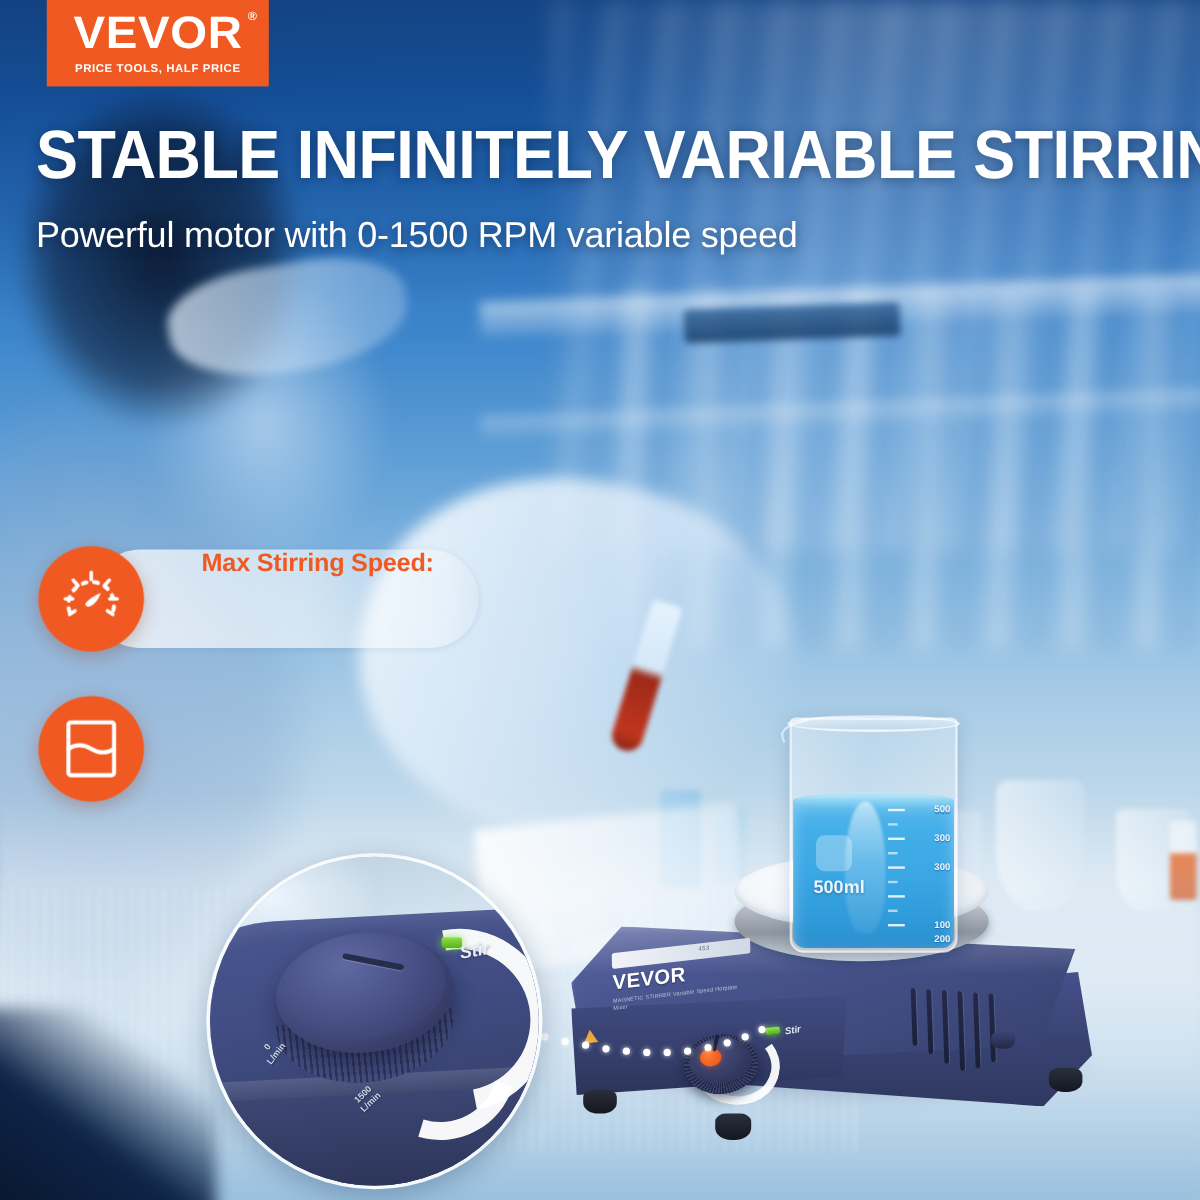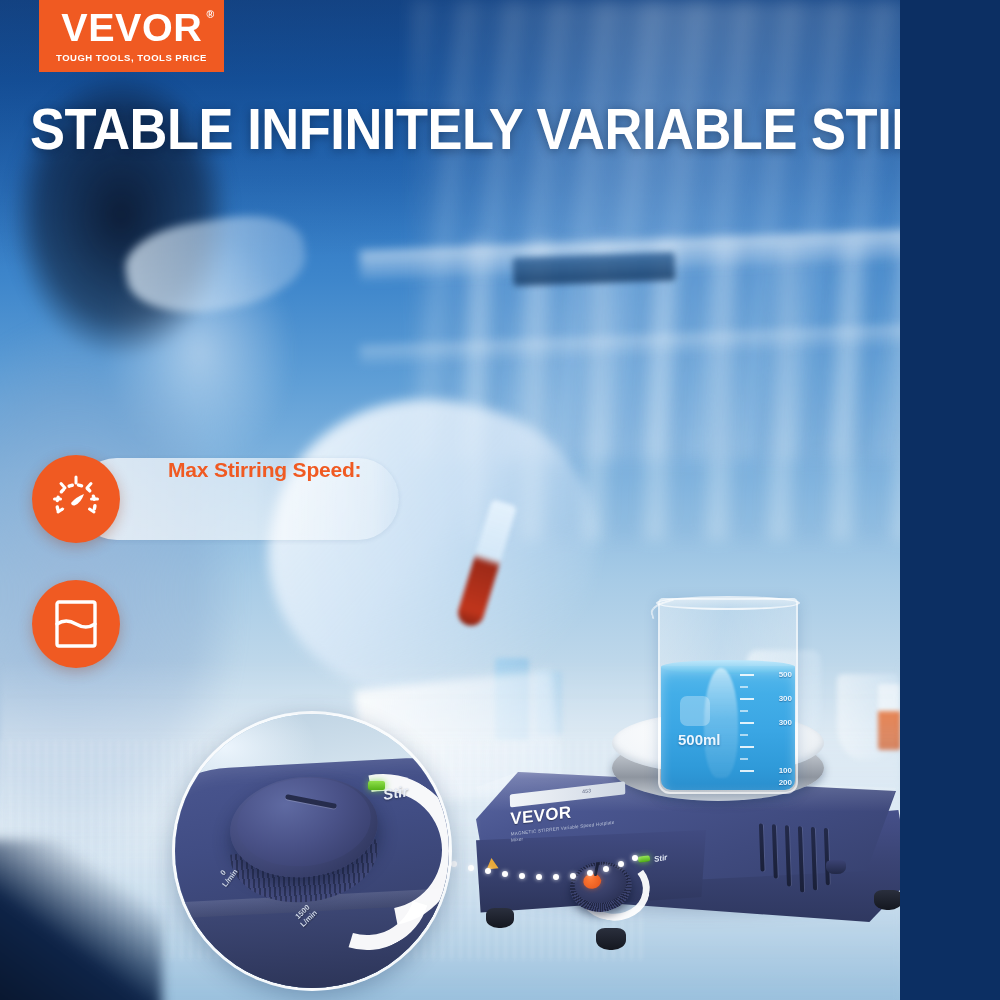--- a/index.html
+++ b/index.html
@@ -2,21 +2,21 @@
 <html><head>
 <meta charset="utf-8">
 <style>
   * { margin:0; padding:0; box-sizing:border-box; }
   html,body { width:1000px; height:1000px; }
   body {
     font-family:"Liberation Sans", sans-serif;
     background:#0c2f63;
     overflow:hidden;
   }
-  .stage { position:relative; width:900px; height:1000px; overflow:hidden;padding-left:34px; }
+  .stage { position:relative; width:1000px; height:1000px; overflow:hidden;padding-left:34px; }
 
   
   .bg { position:absolute; inset:0; overflow:hidden; }
   .bg-base {
     position:absolute; inset:0;
     background:
       linear-gradient(178deg, rgba(7,30,72,.45) 0%, rgba(7,30,72,0) 26%),
       linear-gradient(to bottom,
         #1d5fb0 0%, #1a63b8 8%, #2a72c0 18%, #3e86cb 28%,
         #5e9ed6 38%, #84b6df 48%, #a7cbe6 58%,
@@ -468,24 +468,25 @@
     <div class="flask f5"></div>
     <div class="bg-orange-vial"></div>
     <div class="bg-paper"></div>
     <div class="bg-bench"></div>
     <div class="bg-bench-streak"></div>
     <div class="bg-dark-corner"></div>
   </div>
 
   <div class="logo">
     <div class="logo-word">VEVOR<span class="logo-reg">®</span></div>
-    <div class="logo-tag">TOUGH TOOLS, TOOLS PRICE</div>
+    <div class="logo-tag">PRICE TOOLS, HALF PRICE</div>
   </div>
 
   <div class="headline">STABLE INFINITELY VARIABLE STIRRING</div>
+  <div class="subline">Powerful motor with 0-1500 RPM variable speed</div>
 
 
   <div class="spec spec1">
     <div class="ico-circle">
       <svg width="54" height="54" viewBox="0 0 54 54">
         <g stroke="#fff" stroke-width="3.4" fill="none" stroke-linecap="round">
           <path d="M9 38 A19 19 0 1 1 45 38" stroke-dasharray="3.2 6.4"></path>
         </g>
         <g stroke="#fff" stroke-width="3" stroke-linecap="round">
           <line x1="27" y1="5" x2="27" y2="11"></line>

